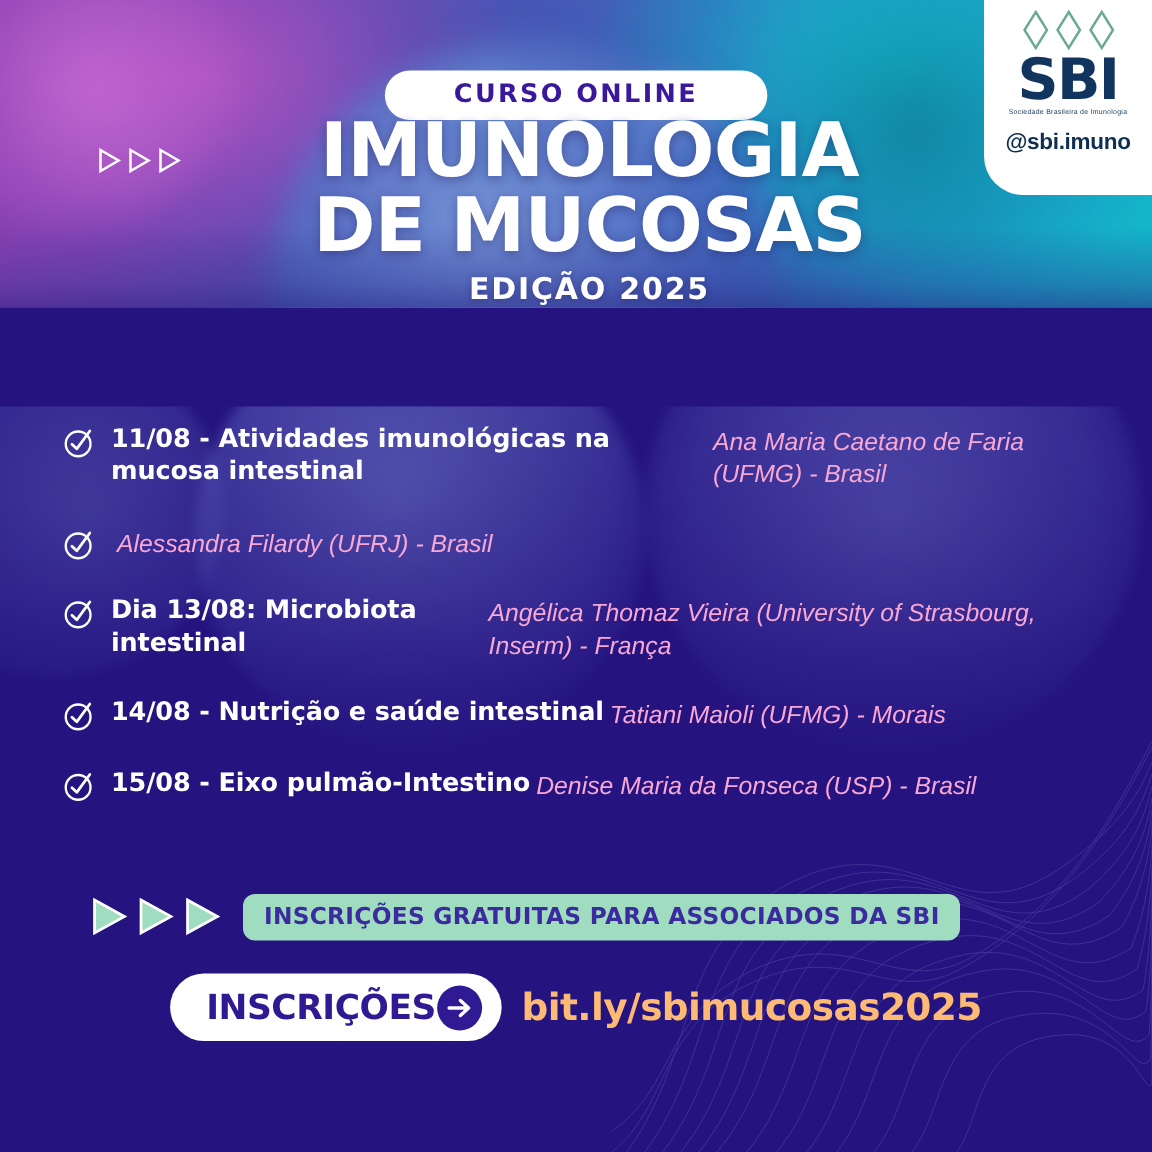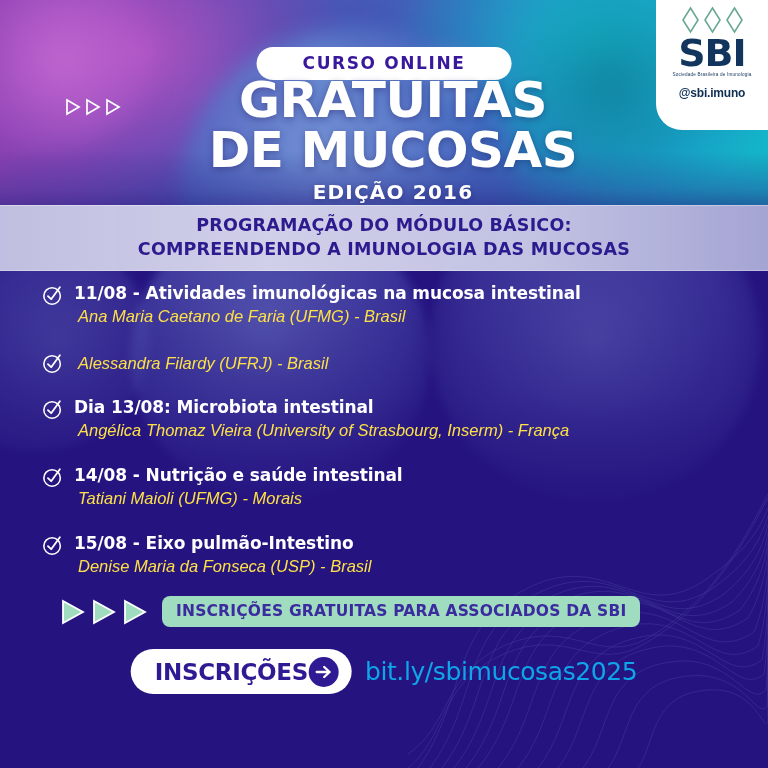--- a/index.html
+++ b/index.html
@@ -61,21 +61,21 @@
   .logo-text {
     font-family:"DejaVu Sans", sans-serif;
     font-weight:bold; font-size:38px; color:#12355e;
     letter-spacing:-1px; line-height:0.95;
   }
   .logo-sub {
     font-size:4.6px; color:#12355e; letter-spacing:0.2px;
     margin-top:1px; font-family:"Liberation Sans", sans-serif;
   }
   .logo-handle {
-    font-size:12px; font-weight:bold; color:#0e2f52;
+    font-size:15px; font-weight:bold; color:#0e2f52;
     margin-top:9px; letter-spacing:-0.2px;
   }
 
   
   .pill-curso {
     position:absolute; left:50%; transform:translateX(-50%); top:47px;
     background:#fff; border-radius:22px;
     padding:6px 46px 7px 46px;
     font-size:17px; font-weight:bold; color:#3a189c;
     letter-spacing:1.6px;
@@ -149,36 +149,36 @@
 
   
   .waves { position:absolute; right:0; bottom:0; width:360px; height:300px; opacity:0.5; }
 
   
   .schedule {
     position:absolute; left:42px; top:283px; width:690px;
   }
   .sched-item { display:flex; align-items:flex-start; margin-bottom:23px; }
   .check-ico { flex:0 0 auto; margin-top:1px; margin-right:10px; }
-  .sched-texts { display:flex; flex-direction:column; }
+  .sched-texts { display:flex; }
   .sched-title {
     font-family:"DejaVu Sans", sans-serif;
     font-weight:bold; font-size:17px; color:#ffffff;
     letter-spacing:-0.1px; line-height:1.25;
   }
   .sched-speaker {
     font-family:"Liberation Sans", sans-serif;
-    font-style:italic; font-size:16.5px; color:#fde047;
+    font-style:italic; font-size:16.5px; color:#f9a8d4;
     line-height:1.3; margin-top:2px; padding-left:4px;
   }
 
   
   .free-row {
     position:absolute; left:58px; top:596px;
-    display:flex; align-items:center;
+    display:flex; 
   }
   .tri-group-green { display:flex; gap:1px; margin-right:12px; }
   .free-badge {
     background:#9fdcc0; border-radius:8px;
     padding:6px 14px 7px 14px;
     font-family:"DejaVu Sans", sans-serif;
     font-weight:bold; font-size:15.5px; color:#3b2b9e;
     letter-spacing:0.2px;
   }
 
@@ -192,21 +192,21 @@
     height:45px; display:flex; align-items:center;
     padding:0 12px 0 24px; gap:0;
   }
   .cta-pill-label {
     font-family:"DejaVu Sans", sans-serif;
     font-weight:bold; font-size:23px; color:#2f1a93;
     letter-spacing:-0.3px;
   }
   .cta-link {
     font-family:"DejaVu Sans", sans-serif;
-    font-weight:normal; font-size:25px; color:#0ea5e9;
+    font-weight:bold; font-size:25px; color:#fdba74;
     margin-left:13px; letter-spacing:-0.4px;
   }
 </style>
 </head>
 <body>
 
 <div id="poster">
 
   <div class="hero">
     <div class="blob blob-c"></div>
@@ -242,29 +242,25 @@
       </svg>
     <svg width="18" height="20" viewBox="0 0 18 20">
         <path d="M3 3 L15 10 L3 17 Z" fill="none" stroke="#ffffff" stroke-width="1.7"></path>
       </svg>
     <svg width="18" height="20" viewBox="0 0 18 20">
         <path d="M3 3 L15 10 L3 17 Z" fill="none" stroke="#ffffff" stroke-width="1.7"></path>
       </svg>
   </div>
 
   <div class="title-wrap">
-    <div class="title-row1">GRATUITAS</div>
+    <div class="title-row1">IMUNOLOGIA</div>
     <div class="title-row2">DE MUCOSAS</div>
-    <div class="title-edition">EDIÇÃO 2016</div>
-  </div>
-
-  <div class="band">
-    <div class="band-line">PROGRAMAÇÃO DO MÓDULO BÁSICO:</div>
-    <div class="band-line">COMPREENDENDO A IMUNOLOGIA DAS MUCOSAS</div>
-  </div>
+    <div class="title-edition">EDIÇÃO 2025</div>
+  </div>
+
 
   <div class="mid-bg">
     <div class="mv mv3"></div>
     <div class="mv mv1"></div>
     <div class="mv mv2"></div>
     <div class="mid-fade"></div>
   </div>
 
   <svg class="waves" viewBox="0 0 360 300" preserveAspectRatio="none">
     <g fill="none" stroke="#8f86d8" stroke-width="0.6" opacity="0.55">

